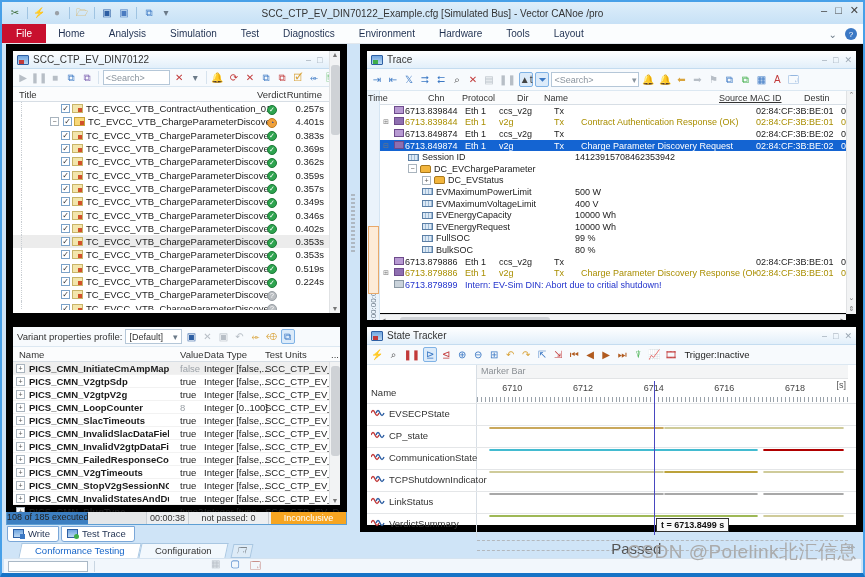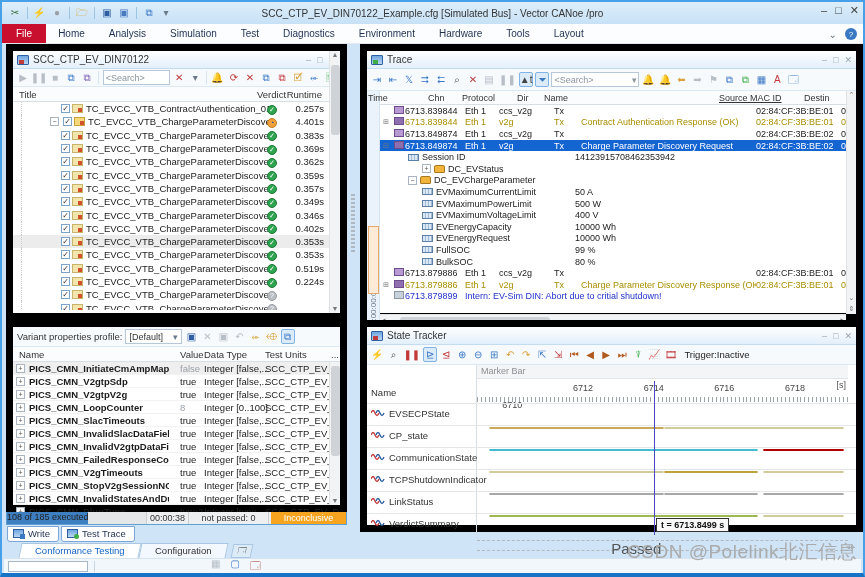--- a/index.html
+++ b/index.html
@@ -559,39 +559,32 @@
               <span class="c-dst">02:84:</span>
             </div>
             <div class="detail">
               <span class="lbl" style="margin-left: 28px;">
                 <span class="fldic"></span>
                 <span>Session ID</span>
               </span>
               <span class="val">14123915708462353942</span>
             </div>
             <div class="detail">
+              <span class="lbl" style="margin-left: 28px;">
+                <span class="texp">−</span>
+                <span class="dbic"></span>
+                <span>DC_EVChargeParameter</span>
+              </span>
+            </div>
+            <div class="detail">
               <span class="lbl" style="margin-left: 42px;">
                 <span class="texp">+</span>
                 <span class="dbic"></span>
                 <span>DC_EVStatus</span>
               </span>
-            </div>
-            <div class="detail">
-              <span class="lbl" style="margin-left: 28px;">
-                <span class="texp">−</span>
-                <span class="dbic"></span>
-                <span>DC_EVChargeParameter</span>
-              </span>
-            </div>
-            <div class="detail">
-              <span class="lbl" style="margin-left: 42px;">
-                <span class="fldic"></span>
-                <span>EVMaximumCurrentLimit</span>
-              </span>
-              <span class="val">50 A</span>
             </div>
             <div class="detail">
               <span class="lbl" style="margin-left: 42px;">
                 <span class="fldic"></span>
                 <span>EVMaximumPowerLimit</span>
               </span>
               <span class="val">500 W</span>
             </div>
             <div class="detail">
               <span class="lbl" style="margin-left: 42px;">
@@ -839,21 +832,21 @@
         <span class="tbi" style="color: rgb(194, 58, 58);">🎞</span>
         <span class="st-trigger">Trigger:Inactive</span>
       </div>
     <div class="st-body" id="st-body">
       <div class="markerbar">Marker Bar</div>
       <div class="st-namehdr">Name</div>
       <div class="unit-s">[s]</div>
       <div class="st-namecol"></div>
       <div class="axis" id="st-axis">
           <div class="ruler"></div>
-          <span class="tick-label" style="left: 9.52381%; margin-top: 17px;">6710</span>
+          <span class="tick-label" style="left: 9.52381%;">6710</span>
           <span class="tick-label" style="left: 28.5714%;">6712</span>
           <span class="tick-label" style="left: 47.619%;">6714</span>
           <span class="tick-label" style="left: 66.6667%;">6716</span>
           <span class="tick-label" style="left: 85.7143%;">6718</span>
         </div>
       <div id="st-rows">
           <div class="st-row" style="top: 38px; height: 22px;">
             <span class="st-rowlabel">
               <span class="wave-ic"><svg width="14" height="8" viewBox="0 0 14 8">
                   <path d="M0 4 q2 -5 4 0 q2 5 4 0" fill="none" stroke="#C23A3A" stroke-width="1.4"></path>

